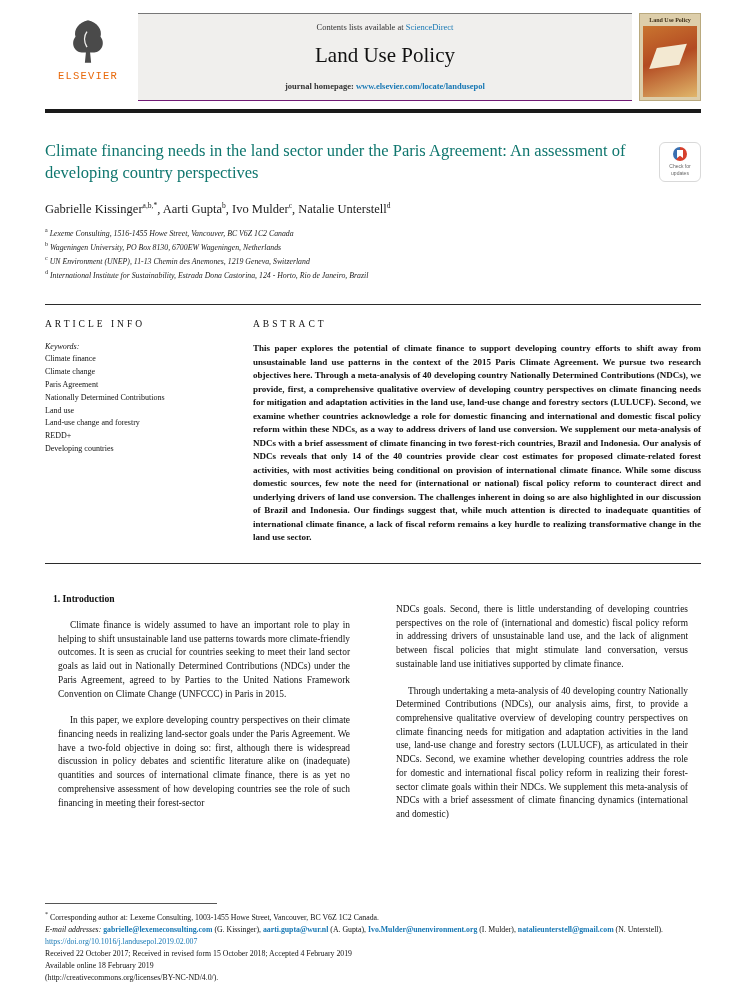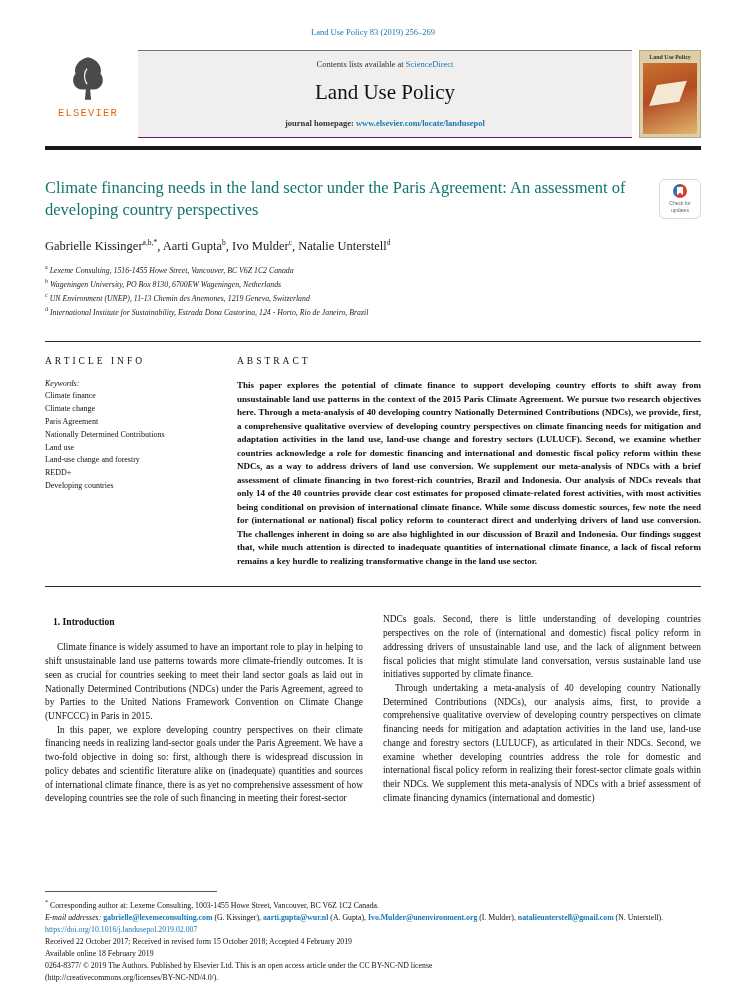--- a/index.html
+++ b/index.html
@@ -44,50 +44,49 @@
     background:conic-gradient(var(--crossmark_red) 0 215deg,var(--crossmark_blue) 215deg 360deg);position:relative;}
   .cm-circle::after{content:"";position:absolute;left:4px;top:3px;width:6px;height:8px;background:#fff;
     clip-path:polygon(0 0,100% 0,100% 100%,50% 72%,0 100%);}
   .cm-text{font-size:5px;color:#666;width:36px;text-align:center;line-height:1.3;
     font-family:"Liberation Sans",sans-serif;}
   .authors{margin-top:16px;font-size:12.5px;color:#1a1a1a;}
   .authors sup{font-size:7.5px;}
   .affils{margin-top:9px;font-size:7.8px;font-style:italic;line-height:1.6;color:#1a1a1a;}
   .affils sup{font-style:normal;font-size:6px;margin-right:2px;}
   
-  .info-section{display:flex;gap:26px;margin-top:22px;padding:14px 0 18px;
+  .info-section{display:flex;gap:42px;margin-top:22px;padding:14px 0 18px;
     border-top:1px solid #2b2b2b;border-bottom:1px solid #2b2b2b;}
   .info-left{width:166px;flex-shrink:0;}
   .sec-heading{font-size:9.5px;letter-spacing:3px;color:#111;margin-bottom:13px;}
   .kw-label{font-size:8px;font-style:italic;margin-bottom:2px;}
   .kw{font-size:8px;line-height:1.6;}
   .abstract{font-size:9px;font-weight:700;text-align:justify;line-height:1.5;margin:0;color:#111;}
   
   .body-cols{display:flex;gap:20px;margin-top:26px;}
   .col{flex:1;font-size:9.4px;text-align:justify;line-height:1.46;color:#111;}
   .body-heading{font-weight:700;font-size:9.6px;margin:2px 8px 12px;}
-  .bp{margin:0;}
+  .bp{margin:13px;}
   .indent{text-indent:12px;}
   
   .footer{position:absolute;left:45px;right:45px;bottom:16px;background:#fff;}
   .fn-rule{width:172px;height:1px;background:#555;margin-bottom:6px;}
   .fn{font-size:7.8px;line-height:1.55;color:#111;}
   .fn-marker{vertical-align:super;font-size:6px;margin-right:2px;}
   .email-label{font-style:italic;}
   .email-link{color:var(--accent);font-weight:700;text-decoration:none;cursor:pointer;}
   .imprint{font-size:7.8px;line-height:1.55;color:#111;}
   .doi-link{color:var(--accent);text-decoration:none;cursor:pointer;}
 </style>
 </head>
 <body>
 
 <div class="page">
   <div class="inner">
 
-    <div class="journal-ref">Land Use Policy 83 (2019) 256–269</div>
 
     <div class="masthead">
       <div class="logo-col">
         <svg viewBox="0 0 40 48">
           <path d="M20 3 C11 5 6 12 8 19 C3 25 7 34 14 34 L18 34 L17 44 L23 44 L22 34 L26 34 C33 34 37 25 32 19 C34 12 29 5 20 3 Z" fill="#4a4a4a"></path>
           <path d="M19 14 C16 18 16 24 19 29" stroke="#f0efed" stroke-width="1.4" fill="none"></path>
         </svg>
         <div class="elsevier-word">ELSEVIER</div>
       </div>
 
@@ -166,17 +165,16 @@
     <div class="fn">
       <span class="fn-marker">*</span><span>Corresponding author at: Lexeme Consulting, 1003-1455 Howe Street, Vancouver, BC V6Z 1C2 Canada.</span>
     </div>
     <div class="fn">
       <span class="email-label">E-mail addresses: </span><a class="email-link">gabrielle@lexemeconsulting.com</a><span> (G. Kissinger), </span><a class="email-link">aarti.gupta@wur.nl</a><span> (A. Gupta), </span><a class="email-link">Ivo.Mulder@unenvironment.org</a><span> (I. Mulder), </span><a class="email-link">natalieunterstell@gmail.com</a><span> (N. Unterstell).</span>
     </div>
     <div class="imprint">
       <div><a class="doi-link">https://doi.org/10.1016/j.landusepol.2019.02.007</a></div>
       <div>Received 22 October 2017; Received in revised form 15 October 2018; Accepted 4 February 2019</div>
       <div>Available online 18 February 2019</div>
-      <div>0264-8377/ © 2019 The Authors. Published by Elsevier Ltd. This is an open access article under the CC BY-NC-ND license</div>
       <div>(http://creativecommons.org/licenses/BY-NC-ND/4.0/).</div>
     </div>
   </div>
 </div>
 
 </body></html>

